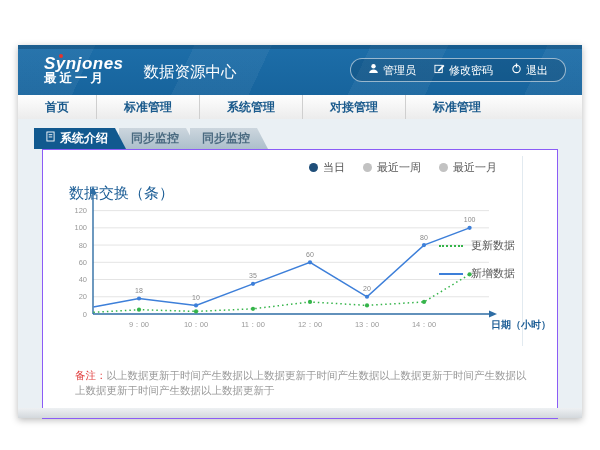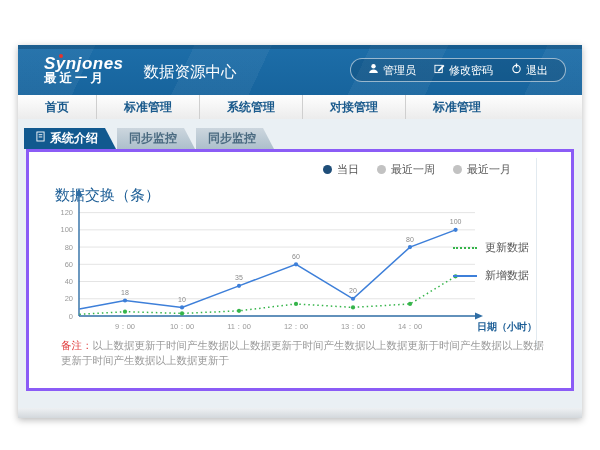--- a/index.html
+++ b/index.html
@@ -34,32 +34,32 @@
   .user-item svg{display:block;}
   
   .nav{height:24px;background:linear-gradient(#fefefe,#ececec);border-bottom:1px solid #d6d6d6;display:flex;align-items:flex-end;}
   .nav-item{
     font-size:12px;font-weight:bold;color:#1a5a8c;line-height:24px;padding:0 27px;
     border-right:1px solid #cfcfcf;cursor:pointer;
   }
   .nav-item:last-child{border-right:none;}
   
   .content{position:absolute;top:74px;left:0;right:0;bottom:0;background:#eaf0f4;}
-  .tabs{display:flex;margin:9px 0 0 6px;height:21px;position:relative;z-index:2;gap:8px;}
+  .tabs{display:flex;margin:9px 0 0 16px;height:21px;position:relative;z-index:2;}
   .tab{
     position:relative;line-height:21px;font-size:12px;font-weight:bold;
     padding:0 18px 0 12px;margin-right:-7px;cursor:pointer;
     clip-path:polygon(0 0,calc(100% - 11px) 0,100% 100%,0 100%);
     display:flex;align-items:center;gap:5px;
   }
   .tab.active{background:#11598f;color:#fff;z-index:3;}
   .tab.inactive{background:linear-gradient(#ccd6de,#adbfcb);color:#4a6a80;}
   .tab.z2{z-index:2;} .tab.z1{z-index:1;}
   
-  .panel{position:relative;margin:0 8px;background:#fff;border:3px solid #8b5cf6;height:242px;box-sizing:border-box;}
+  .panel{position:relative;margin:0 24px;background:#fff;border:1px solid #8b5cf6;height:270px;box-sizing:border-box;}
   .radio-row{position:absolute;top:10px;right:60px;display:flex;gap:18px;}
   .radio{display:flex;align-items:center;gap:5px;font-size:11px;color:#555;cursor:pointer;}
   .dot{width:9px;height:9px;border-radius:50%;background:#c2c2c2;}
   .radio.selected .dot{background:#1f4e79;}
   .ylabel{position:absolute;top:34px;left:26px;font-size:15px;font-weight:normal;color:#1d5e96;}
   svg.chart{position:absolute;left:10px;top:34px;}
   svg.chart text.tick{font-size:7.5px;fill:#999;font-family:"Liberation Sans",sans-serif;}
   svg.chart text.pt-label{font-size:7px;fill:#8a8a8a;font-family:"Liberation Sans",sans-serif;}
   svg.chart text.axis-label{font-size:10px;font-weight:bold;fill:#1d5e96;font-family:"Liberation Sans",sans-serif;}
   .legend{position:absolute;right:42px;top:88px;}

